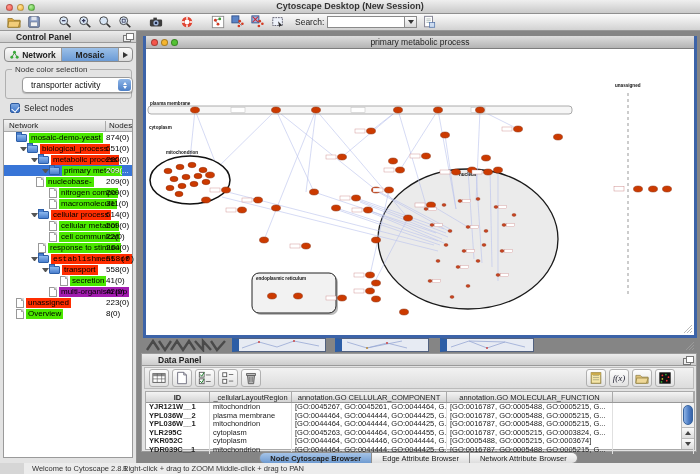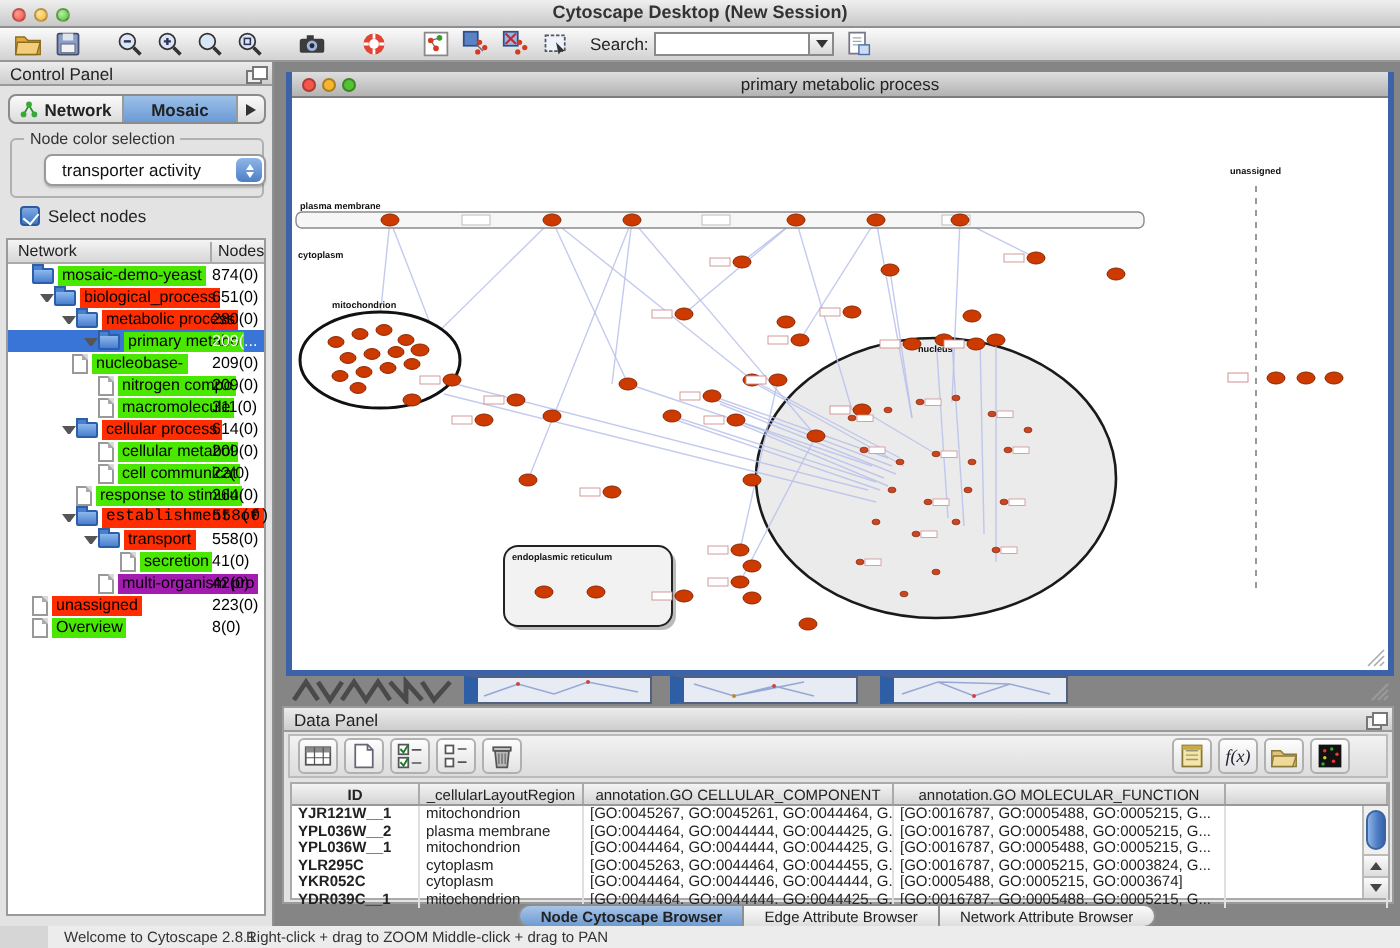--- a/index.html
+++ b/index.html
@@ -25,21 +25,21 @@
   .searchlbl { font-size:8.5px; color:#222; margin-left:6px; }
   .searchbox { display:flex; align-items:center; }
   .searchbox input { width:78px; height:12px; border:1px solid #8a8a8a; font-size:8px; padding:0 2px; background:#fff; }
   .combo-arrow { width:12px; height:12px; border:1px solid #8a8a8a; border-left:none;
     background:linear-gradient(#fdfdfd,#d8d8d8); display:flex; align-items:center; justify-content:center; }
   .combo-arrow::before { content:""; border-left:3px solid transparent; border-right:3px solid transparent; border-top:4px solid #333; }
 
   
   .cpanel { position:absolute; left:0; top:31px; width:137px; height:432px; background:#e3e3e3; border-right:1px solid #909090; }
   .phead { height:12px; background:linear-gradient(#ececec,#cdcdcd); border-bottom:1px solid #9a9a9a;
-    font-size:8.5px; color:#222; line-height:12px; padding-left:5px; position:relative; }
+    font-size:8.5px; color:#222; line-height:12px; padding-left:16px; position:relative;font-weight:bold; }
   .floaticon { position:absolute; right:4px; top:2px; width:9px; height:8px; }
   .floaticon::before { content:""; position:absolute; left:0; top:2px; width:6px; height:5px; border:1px solid #777; background:#eee; }
   .floaticon::after  { content:""; position:absolute; left:3px; top:0; width:6px; height:5px; border:1px solid #777; background:#fff; }
 
   .cptabs { position:absolute; left:4px; top:16px; width:129px; height:15px; display:flex;
     border:1px solid #8b8b8b; border-radius:4px; overflow:hidden; background:linear-gradient(#fafafa,#dcdcdc); }
   .cptab { flex:1; display:flex; align-items:center; justify-content:center; gap:3px; font-size:8.5px; font-weight:bold; color:#222; border-right:1px solid #9a9a9a; }
   .cptab.sel { background:linear-gradient(#9cc0e8,#6b9bd6); }
   .tab-arrow { width:13px; display:flex; align-items:center; justify-content:center; }
   .tab-arrow::before { content:""; border-top:3.5px solid transparent; border-bottom:3.5px solid transparent; border-left:5px solid #333; }

